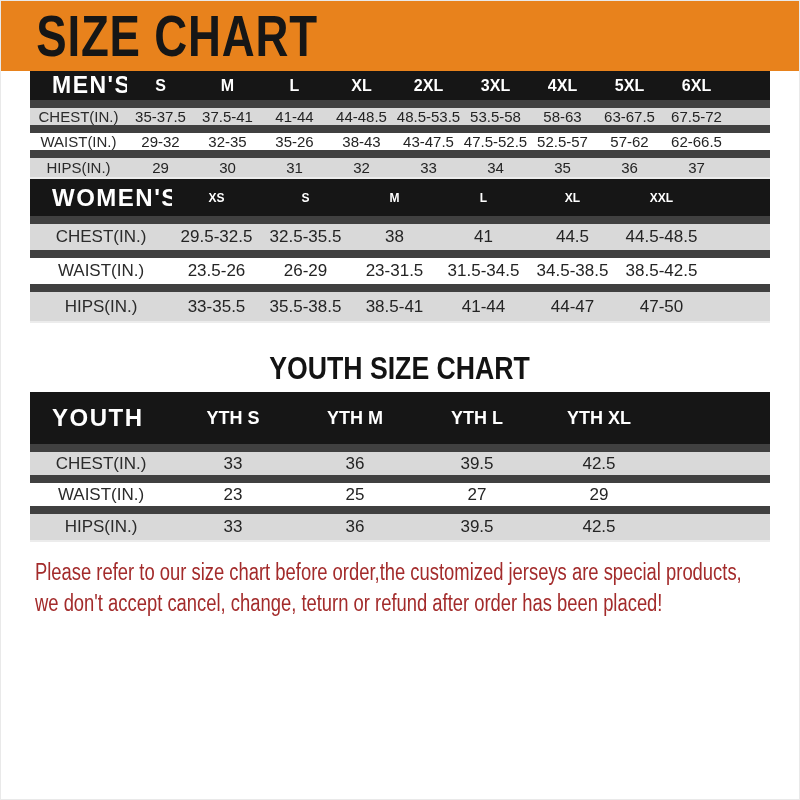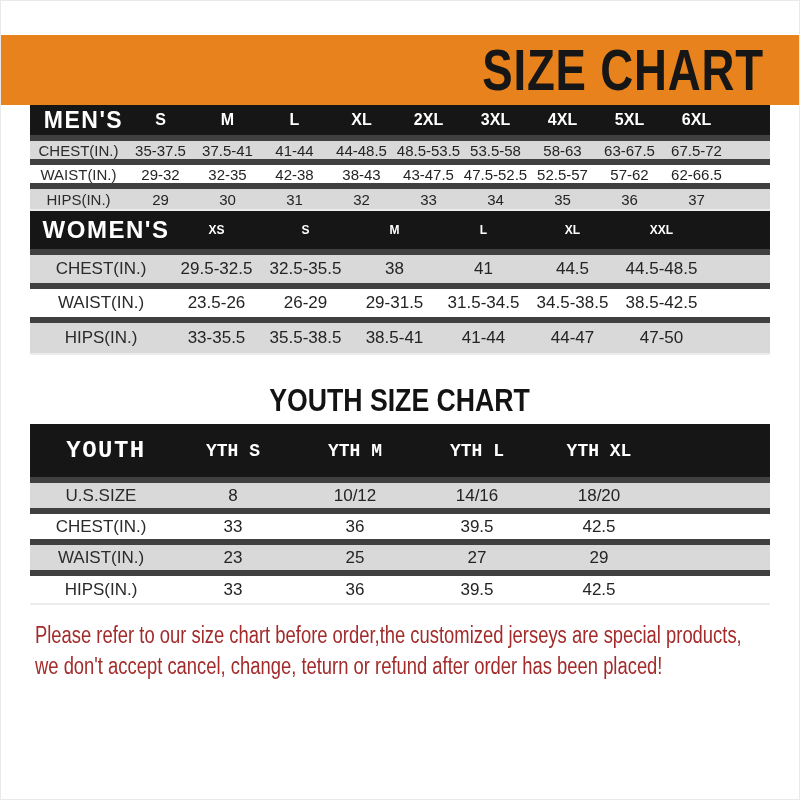--- a/index.html
+++ b/index.html
@@ -16,22 +16,21 @@
     overflow: hidden;
   }
 
   
   .banner {
     height: 70px;
     width: 100%;
     background: #E8821C;
     display: flex;
     align-items: center;
-    justify-content: flex-end;
-    margin-top: 34px;
+    justify-content: flex-start;
   }
   .banner-text {
     display: inline-block;
     font-size: 57px;
     font-weight: 800;
     color: #161616;
     letter-spacing: 1px;
     transform: scaleX(0.80);
     transform-origin: center;
     white-space: nowrap;
@@ -68,53 +67,53 @@
   .size-table thead tr { background: #161616; }
   .size-table th {
     color: #ffffff;
     font-weight: bold;
     text-align: center;
     padding: 0;
     overflow: hidden;
     white-space: nowrap;
   }
   .size-table th.c-label {
-    text-align: center;
-    padding-left: 10px;
+    text-align: left;
+    padding-left: 22px;
     letter-spacing: 1.5px;
   }
   .size-table td {
     text-align: center;
     color: #242424;
     padding: 0;
     white-space: nowrap;
     overflow: hidden;
   }
-  .size-table tbody tr { border-top: 6px solid #404040; }
+  .size-table tbody tr { border-top: 8px solid #404040; }
   .size-table tbody tr:nth-child(odd) { background: #D9D9D9; }
   .size-table tbody tr:nth-child(even) { background: #ffffff; }
   .size-table tbody tr:last-child { border-bottom: 2px solid #ececec; }
   .size-table td.c-label { color: #2b2b2b; }
 
   
   .sec-0 .size-table thead tr { height: 33px; }
   .sec-0 .size-table tbody tr { height: 24px; }
   .sec-0 .size-table th.c-label { width: 97px; font-size: 23px; }
   .sec-0 .size-table th.c-size { width: 67px; font-size: 16px; }
   .sec-0 .size-table td { font-size: 15px; }
 
   
   .sec-1 .size-table thead tr { height: 41px; }
   .sec-1 .size-table tbody tr { height: 34px; }
   .sec-1 .size-table th.c-label { width: 142px; font-size: 24px; margin-left: 6px; }
   .sec-1 .size-table th.c-size { width: 89px; font-size: 12px; }
   .sec-1 .size-table td { font-size: 17px; }
 
   
-  .sec-2 .size-table thead tr { height: 56px; font-family: Liberation Mono, monospace; }
+  .sec-2 .size-table thead tr { height: 56px; }
   .sec-2 .size-table tbody tr { height: 31px; }
   .sec-2 .size-table th.c-label { width: 142px; font-size: 24px; }
   .sec-2 .size-table th.c-size { width: 122px; font-size: 18px; }
   .sec-2 .size-table td { font-size: 17px; }
 
   
   .disclaimer {
     margin-top: 15px;
     padding: 0 0 0 34px;
   }
@@ -167,21 +166,21 @@
               <td class="c-size">53.5-58</td>
               <td class="c-size">58-63</td>
               <td class="c-size">63-67.5</td>
               <td class="c-size">67.5-72</td>
               <td class="c-spacer"></td>
             </tr>
             <tr>
               <td class="c-label">WAIST(IN.)</td>
               <td class="c-size">29-32</td>
               <td class="c-size">32-35</td>
-              <td class="c-size">42-38</td>
+              <td class="c-size">35-26</td>
               <td class="c-size">38-43</td>
               <td class="c-size">43-47.5</td>
               <td class="c-size">47.5-52.5</td>
               <td class="c-size">52.5-57</td>
               <td class="c-size">57-62</td>
               <td class="c-size">62-66.5</td>
               <td class="c-spacer"></td>
             </tr>
             <tr>
               <td class="c-label">HIPS(IN.)</td>
@@ -224,21 +223,21 @@
               <td class="c-size">38</td>
               <td class="c-size">41</td>
               <td class="c-size">44.5</td>
               <td class="c-size">44.5-48.5</td>
               <td class="c-spacer"></td>
             </tr>
             <tr>
               <td class="c-label">WAIST(IN.)</td>
               <td class="c-size">23.5-26</td>
               <td class="c-size">26-29</td>
-              <td class="c-size">29-31.5</td>
+              <td class="c-size">23-31.5</td>
               <td class="c-size">31.5-34.5</td>
               <td class="c-size">34.5-38.5</td>
               <td class="c-size">38.5-42.5</td>
               <td class="c-spacer"></td>
             </tr>
             <tr>
               <td class="c-label">HIPS(IN.)</td>
               <td class="c-size">33-35.5</td>
               <td class="c-size">35.5-38.5</td>
               <td class="c-size">38.5-41</td>
@@ -263,28 +262,20 @@
               <th class="c-label">YOUTH</th>
               <th class="c-size">YTH S</th>
               <th class="c-size">YTH M</th>
               <th class="c-size">YTH L</th>
               <th class="c-size">YTH XL</th>
               <th class="c-spacer"></th>
             </tr>
           </thead>
           <tbody>
             <tr>
-              <td class="c-label">U.S.SIZE</td>
-              <td class="c-size">8</td>
-              <td class="c-size">10/12</td>
-              <td class="c-size">14/16</td>
-              <td class="c-size">18/20</td>
-              <td class="c-spacer"></td>
-            </tr>
-            <tr>
               <td class="c-label">CHEST(IN.)</td>
               <td class="c-size">33</td>
               <td class="c-size">36</td>
               <td class="c-size">39.5</td>
               <td class="c-size">42.5</td>
               <td class="c-spacer"></td>
             </tr>
             <tr>
               <td class="c-label">WAIST(IN.)</td>
               <td class="c-size">23</td>

